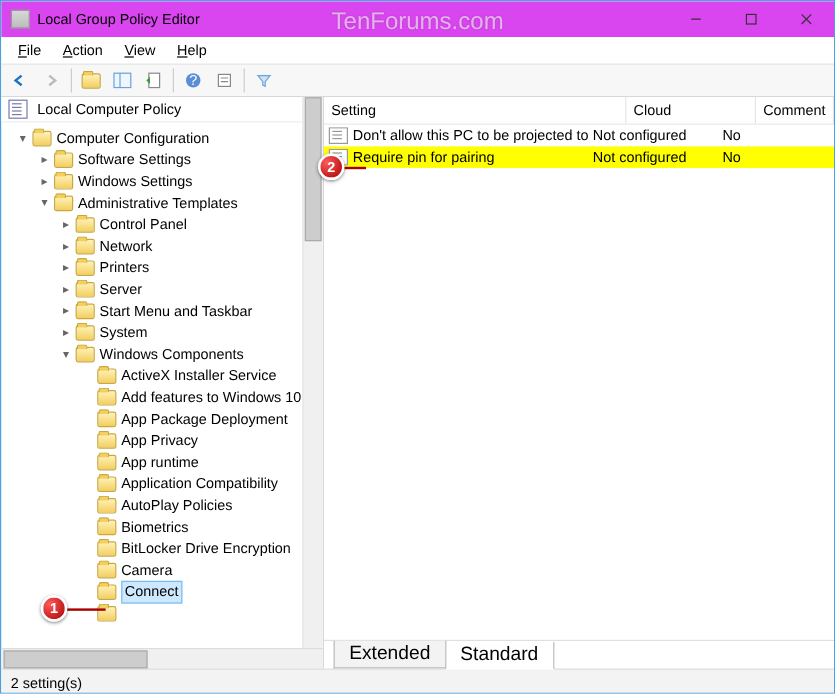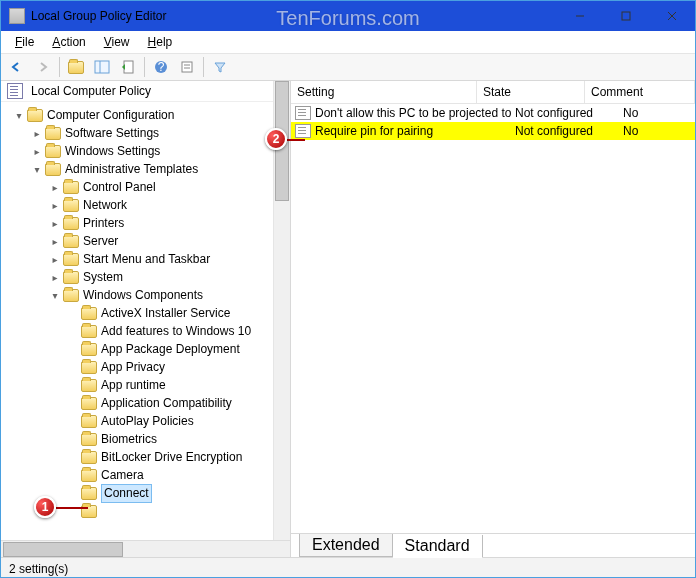--- a/index.html
+++ b/index.html
@@ -6,41 +6,41 @@
 body{background:#fff;width:696px;height:578px;overflow:hidden;border:1px solid #4aa0e0;position:relative}
 .titlebar{height:30px;background:#fff;display:flex;align-items:center;padding:0 0 0 8px;color:#000}
 .titlebar .appicon{width:16px;height:16px;margin-right:6px;display:inline-block;background:linear-gradient(#d8d8d8,#bcbcbc);border:1px solid #999}
 .titlebar .title{flex:1}
 .titlebar .watermark{position:absolute;left:0;right:0;top:6px;text-align:center;font-size:20px;color:rgba(255,255,255,.6);text-shadow:0 0 2px rgba(0,0,0,.2);pointer-events:none}
 .winbtns{display:flex;height:30px}
 .winbtn{width:46px;height:30px;display:flex;align-items:center;justify-content:center;color:#000}
 .winbtn.close{background:transparent}
 .winbtn svg{stroke:#333}
 .titlebar,.winbtn{} 
-.titlebar{background:#1d4ed8}
+.titlebar{background:#d946ef}
 .menubar{height:22px;display:flex;align-items:center;padding:0 6px;gap:2px;background:#fff}
 .menuitem{padding:2px 8px}
 .menuitem u{text-decoration:underline}
 .toolbar{height:28px;border-top:1px solid #e5e5e5;border-bottom:1px solid #d8d8d8;background:#f7f7f7;display:flex;align-items:center;padding:0 4px;gap:2px}
 .tbtn{width:24px;height:22px;display:flex;align-items:center;justify-content:center;border:1px solid transparent;border-radius:2px}
 .tsep{width:1px;height:20px;background:#ccc;margin:0 2px}
 .content{display:flex;height:calc(578px - 30px - 22px - 28px - 22px)}
 .treewrap{width:290px;border-right:1px solid #d8d8d8;display:flex;flex-direction:column;position:relative}
 .tree{flex:1;overflow:hidden;padding:4px 0;line-height:17px;position:relative}
 .treehead{display:flex;align-items:center;gap:4px;padding:2px 6px;background:#fff;border-bottom:1px solid #eee}
 .node{display:flex;align-items:center;height:18px;white-space:nowrap}
 .indent{display:inline-block}
 .arrow{width:12px;height:12px;display:inline-flex;align-items:center;justify-content:center;color:#666;font-size:10px}
 .foldericon{width:16px;height:13px;display:inline-block;margin:0 4px 0 2px;background:linear-gradient(#fff1b8,#f3cf5f);border:1px solid #c9a83f;border-radius:2px;position:relative}
 .foldericon::before{content:"";position:absolute;top:-3px;left:0;width:7px;height:3px;background:#f3cf5f;border:1px solid #c9a83f;border-bottom:none;border-radius:2px 2px 0 0}
 .selectlabel{background:#cde8ff;border:1px solid #7bbcf0;padding:0 2px}
 .rightpane{flex:1;display:flex;flex-direction:column;position:relative}
 .listhead{display:flex;border-bottom:1px solid #e5e5e5;background:#fff}
 .listhead .col{padding:4px 6px;border-right:1px solid #e5e5e5}
-.col-s{width:186px}.col-st{width:108px}.col-c{flex:1}
+.col-s{width:252px}.col-st{width:108px}.col-c{flex:1}
 .listbody{flex:1;background:#fff;position:relative}
 .row{display:flex;align-items:center;height:18px}
 .row .policyicon{width:16px;height:14px;margin:0 4px;display:inline-block;border:1px solid #999;background:#fff;position:relative}
 .row .policyicon::after{content:"";position:absolute;left:2px;top:2px;width:8px;height:1px;background:#999;box-shadow:0 3px 0 #999,0 6px 0 #999}
 .row .c1{width:222px;display:flex;align-items:center;overflow:hidden}
 .row .c2{width:108px;padding-left:2px}
 .row .c3{flex:1;padding-left:2px}
 .row.hl{background:#ffff00}
 .tabs{height:24px;border-top:1px solid #d8d8d8;display:flex;align-items:flex-end;padding-left:8px;background:#fff}
 .tab{padding:2px 12px;border:1px solid #bcbcbc;border-top:none;background:#f3f3f3;margin-right:-1px;font-size:16px}
@@ -287,21 +287,21 @@
         <div class="vthumb"></div>
       </div>
     <div class="hscroll">
         <div class="thumb" style="width:120px;margin-left:2px"></div>
       </div>
   </div>
 
   <div class="rightpane">
     <div class="listhead">
       <div class="col col-s">Setting</div>
-      <div class="col col-st">State</div>
+      <div class="col col-st">Cloud</div>
       <div class="col col-c">Comment</div>
     </div>
     <div class="listbody" id="listbody">
         <div class="row">
           <div class="c1">
             <span class="policyicon"></span>
             <span>Don't allow this PC to be projected to</span>
           </div>
           <div class="c2">Not configured</div>
           <div class="c3">No</div>

